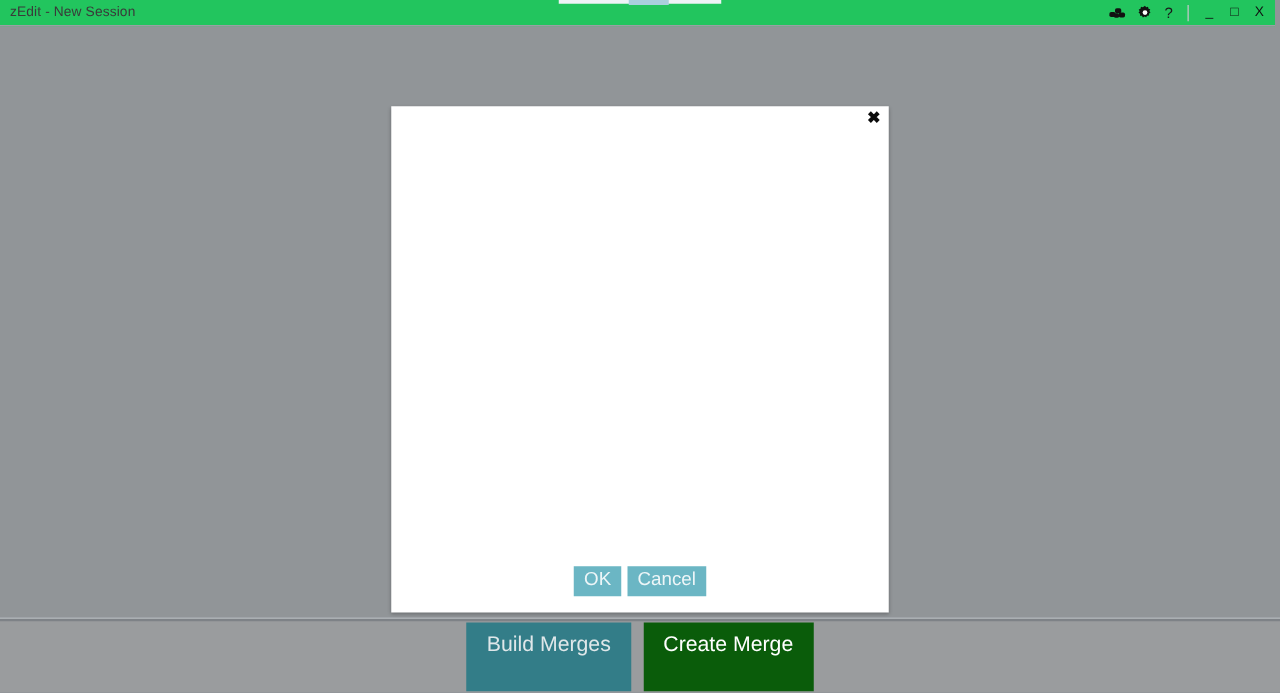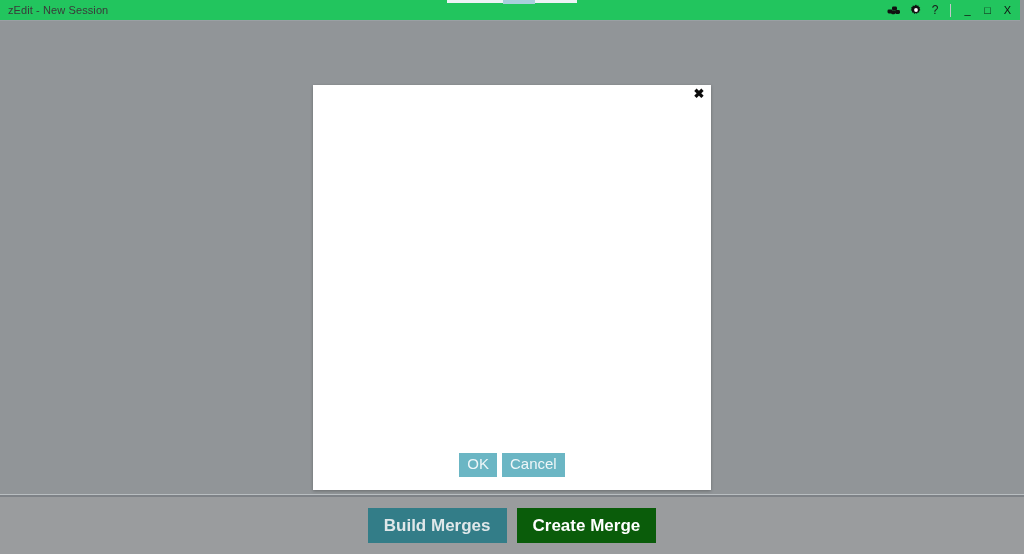--- a/index.html
+++ b/index.html
@@ -124,28 +124,27 @@
     height: 57px;
     background: #9a9c9e;
     display: flex;
     align-items: center;
     justify-content: center;
     gap: 10px;
   }
   .footer-btn {
     font-family: "Liberation Sans", sans-serif;
     font-size: 17px;
-    padding: 8px 16px 8px 16px;
+    padding: 8px 16px 27px 16px;
     border: none;
     color: #dfe7e9;
     background: #337d88;
     cursor: pointer;
     line-height: 1.15;
     border-radius: 0;
-    font-weight: bold;
   }
   .footer-btn.primary {
     background: #0a5c0a;
     color: #ffffff;
   }
 
   
   #modal {
     position: absolute;
     left: 313px;

